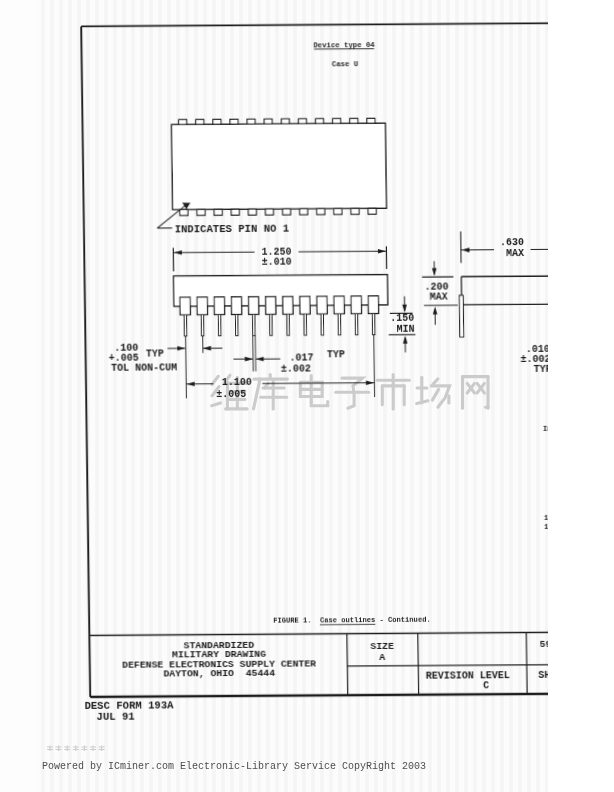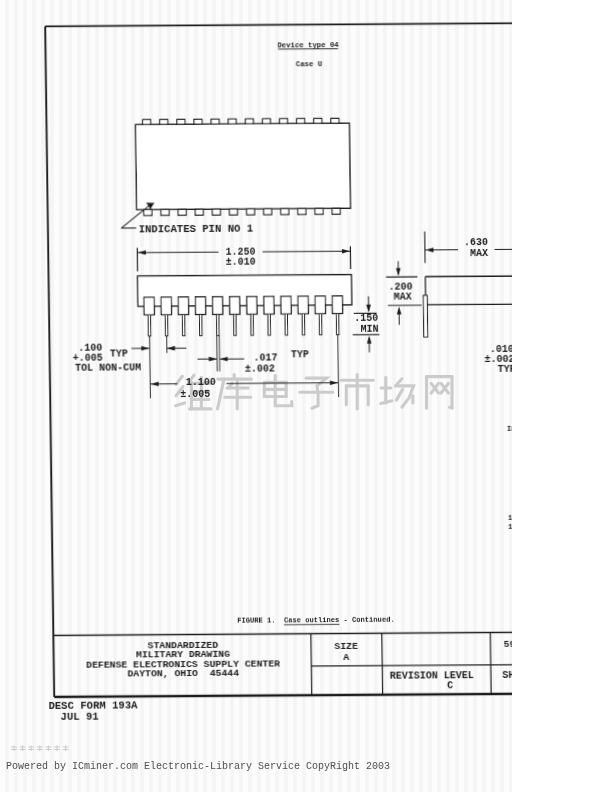--- a/index.html
+++ b/index.html
@@ -1,16 +1,16 @@
 <!DOCTYPE html>
 <html><head>
 <meta charset="utf-8">
 <style>
 html,body{margin:0;padding:0;background:#ffffff;}
-.page{position:relative;width:512px;height:792px;overflow:hidden;background:#fdfdfd;}
+.page{position:relative;width:512px;height:792px;overflow:hidden;background:#fdfdfd;padding-left:36px;}
 svg{display:block;}
 </style>
 </head>
 <body>
 <div class="page">
 <svg width="614" height="792" viewBox="0 0 614 792">
 
 <defs>
 <pattern id="stripes" width="9" height="12" patternUnits="userSpaceOnUse">
 <rect width="9" height="12" fill="#fcfcfc"></rect>

